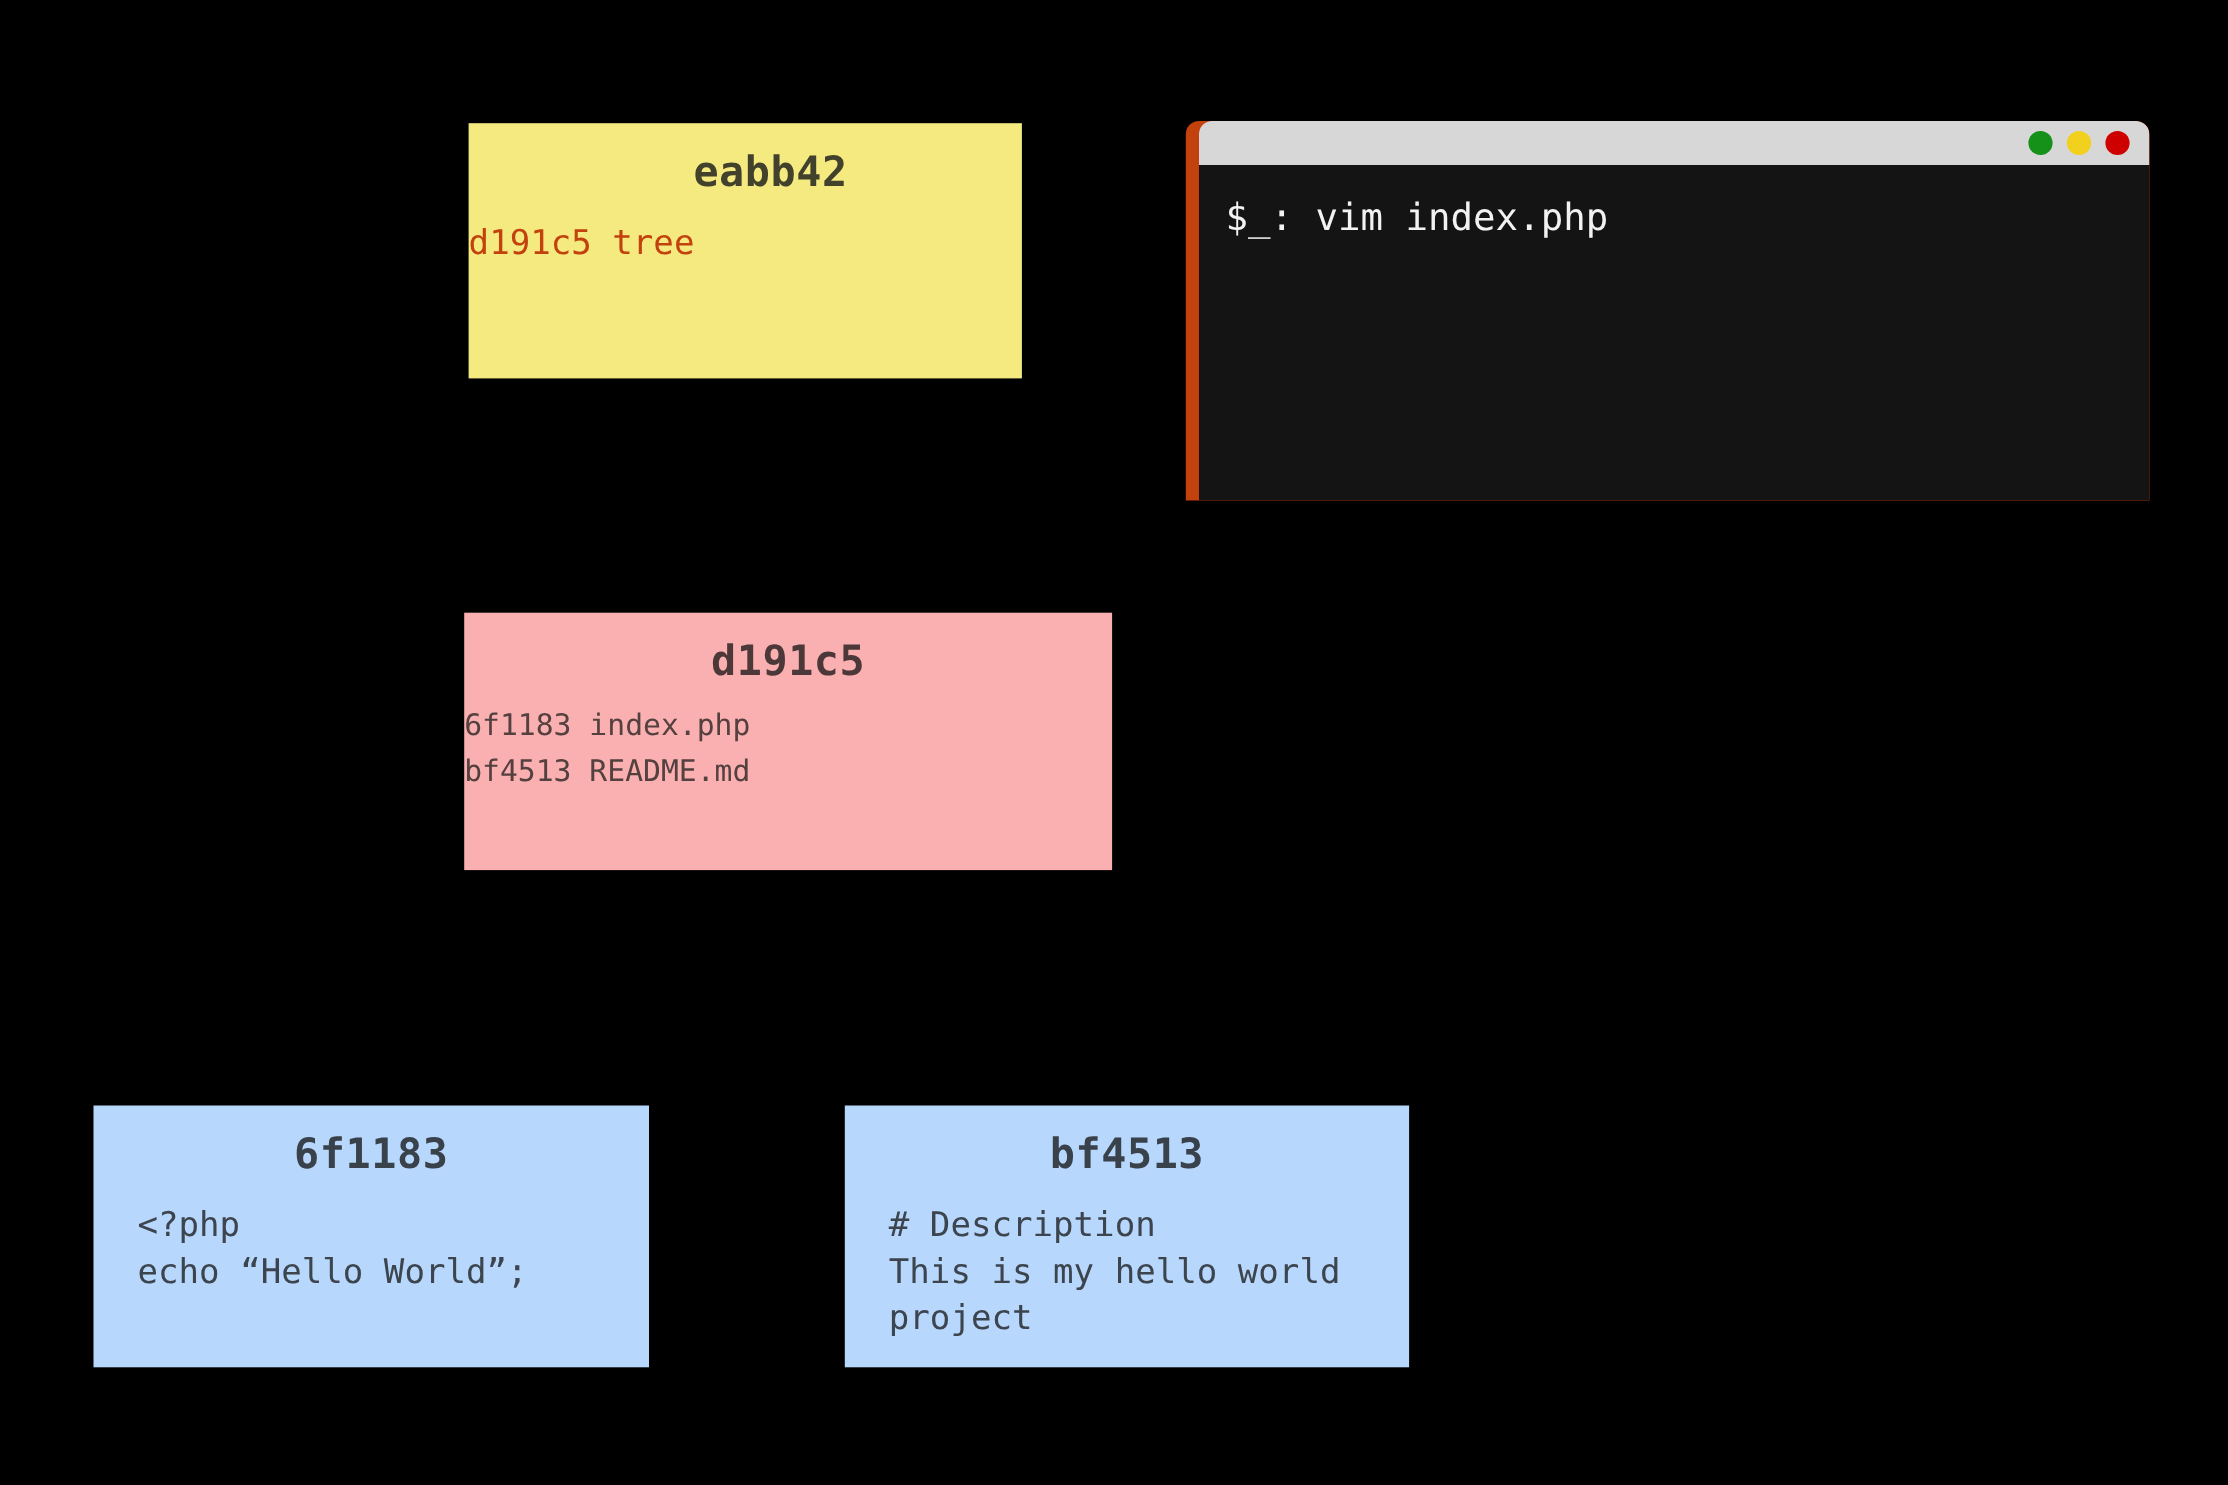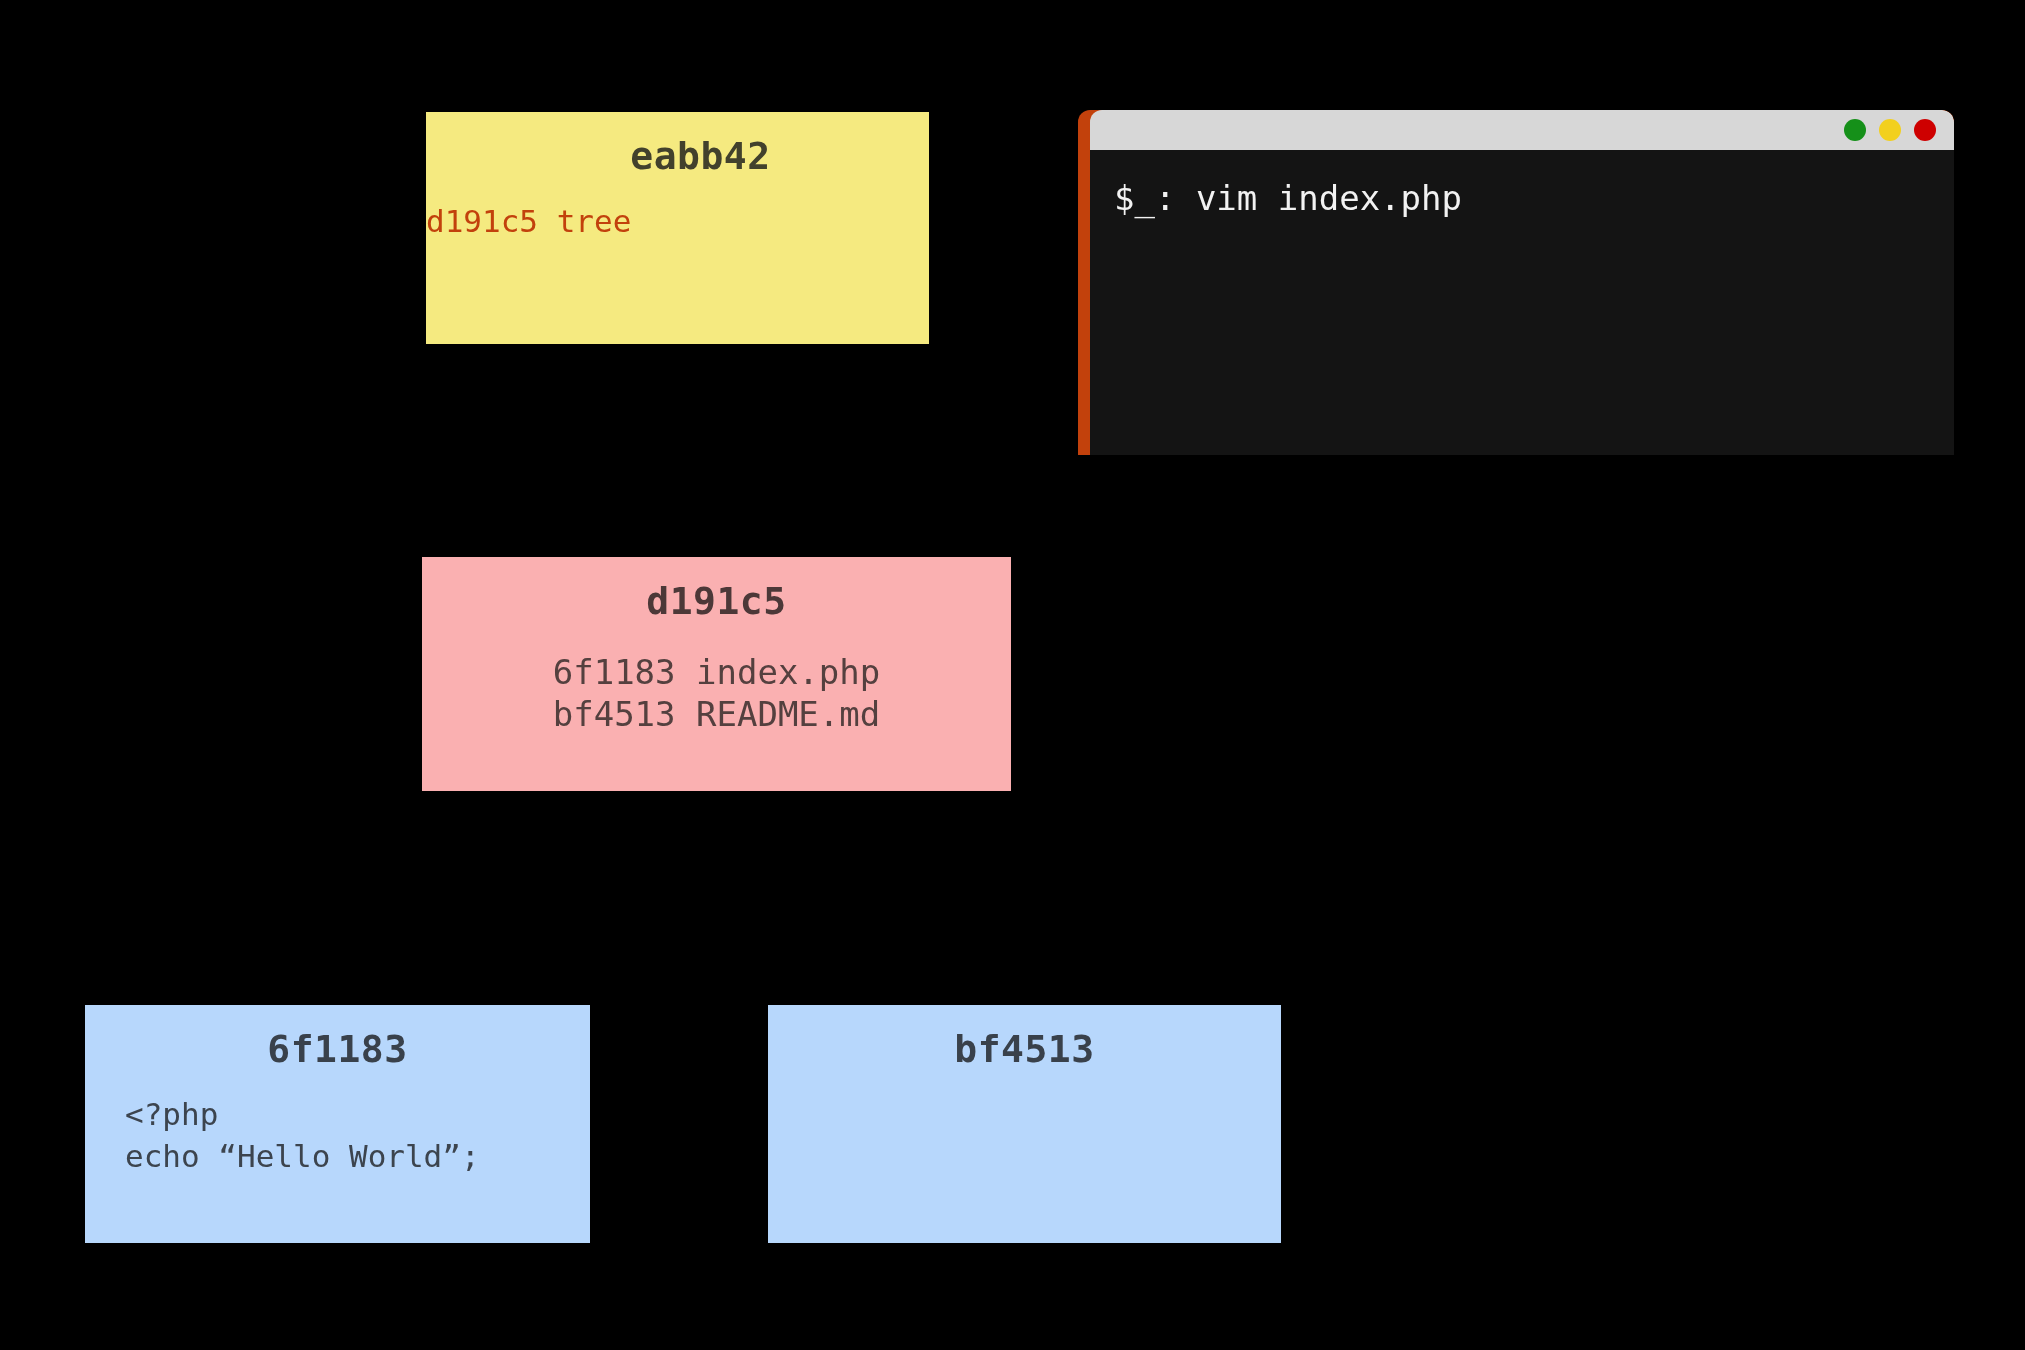--- a/index.html
+++ b/index.html
@@ -72,25 +72,24 @@
     width: 589px;
     height: 234px;
     background: #fab0b1;
   }
   #card-tree .obj-title {
     margin-top: 22px;
     font-size: 38px;
     color: #4c3838;
   }
   #card-tree .obj-body {
-    margin-top: 28px;
-    font-size: 34px;
+    margin-top: 16px;
+    font-size: 27px;
     line-height: 42px;
     color: #54403f;
-    text-align: center;
   }
 
   
   .card-blob {
     background: #b7d7fc;
   }
   #card-blob-php {
     left: 85px;
     top: 1005px;
     width: 505px;
@@ -180,20 +179,23 @@
   </div>
 
   <div class="obj-card card-blob" id="card-blob-php">
     <div class="obj-title">6f1183</div>
     <div class="obj-body">&lt;?php
 echo “Hello World”;</div>
   </div>
 
   <div class="obj-card card-blob" id="card-blob-readme">
     <div class="obj-title">bf4513</div>
+    <div class="obj-body"># Description
+This is my hello world
+project</div>
   </div>
 
   <div id="terminal-window">
     <div id="terminal-titlebar">
       <div id="terminal-lights">
         <span class="light" style="background:#159019"></span>
         <span class="light" style="background:#f2d01e"></span>
         <span class="light" style="background:#ce0000"></span>
       </div>
     </div>

